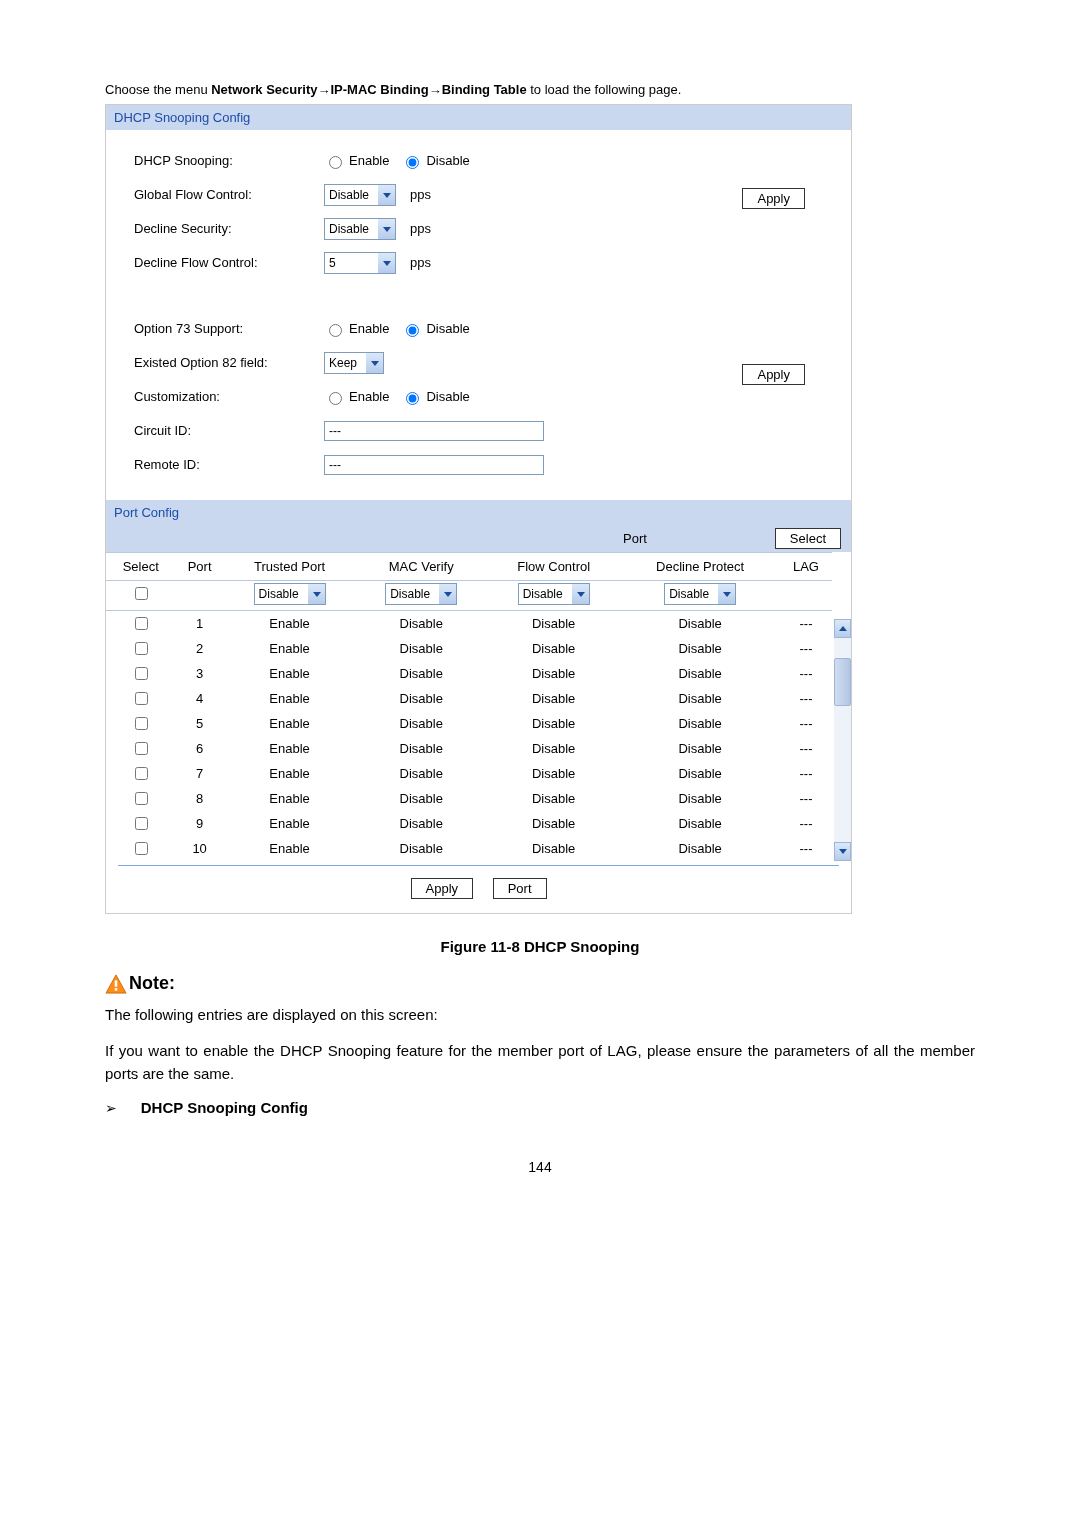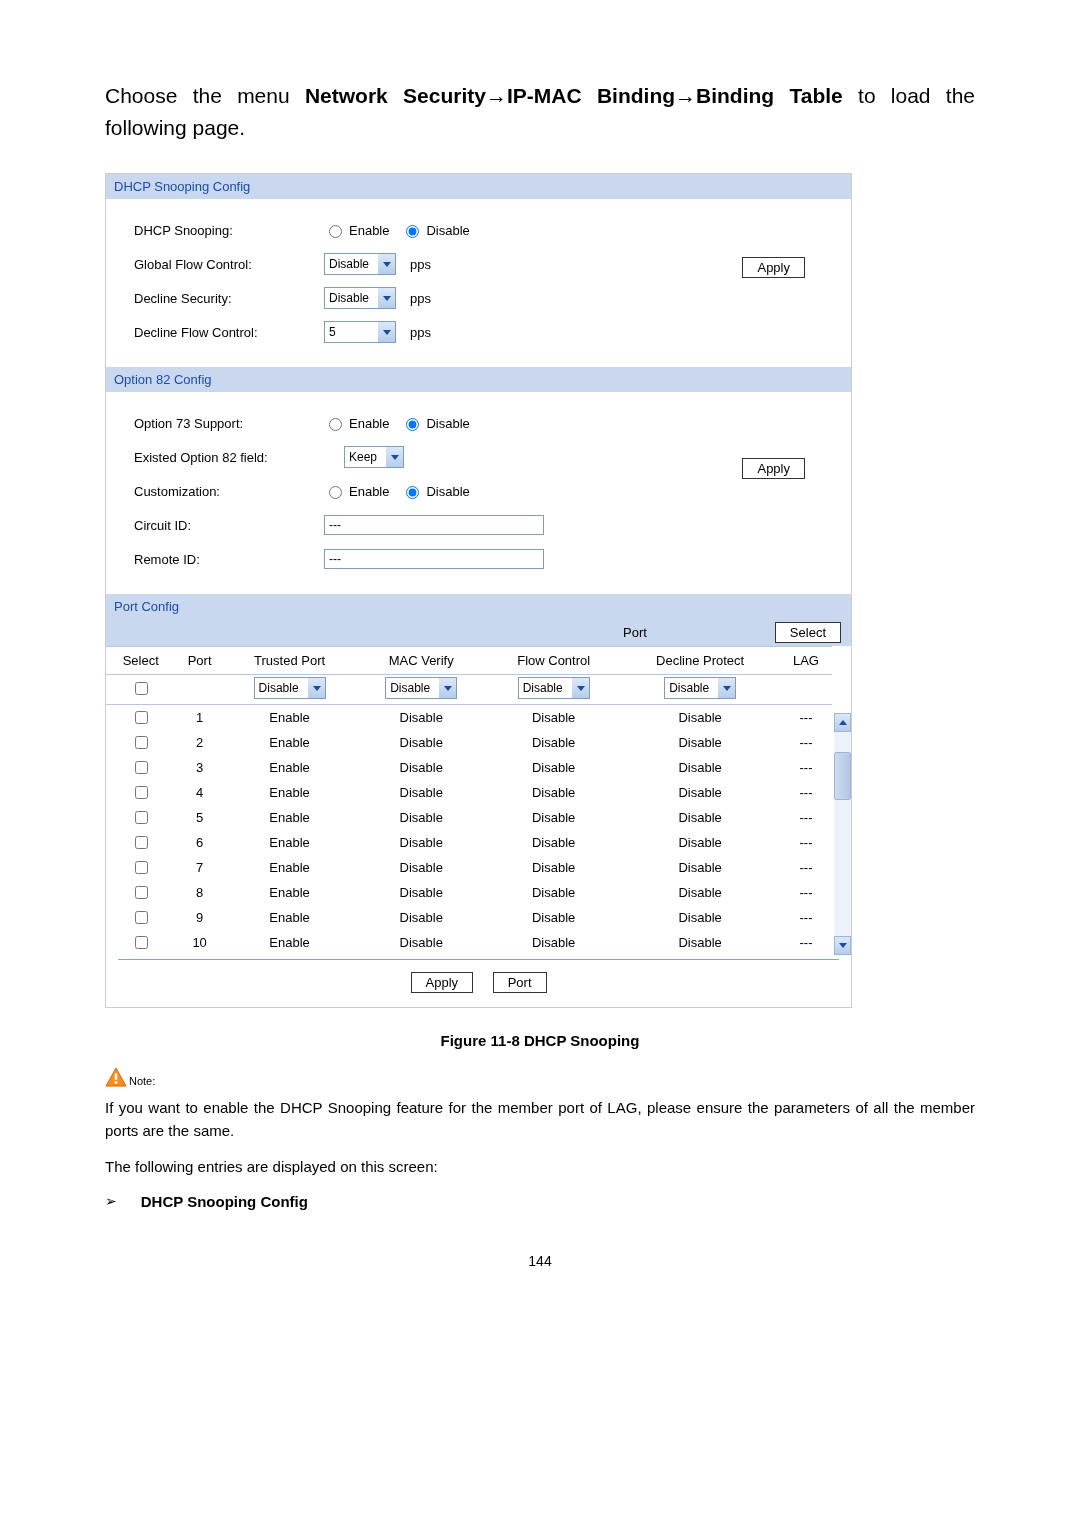--- a/index.html
+++ b/index.html
@@ -10,23 +10,23 @@
     color: #000;
     background: #fff;
   }
   .page {
     width: 1080px;
     box-sizing: border-box;
     padding: 80px 105px 40px 105px;
   }
   .intro {
     text-align: justify;
-    font-size: 21px;
+    font-size: 13px;
     line-height: 1.5;
-    margin-bottom: 30px;
+    margin-bottom: 4px;
   }
   .intro .bold { font-weight: bold; }
   .config-panel {
     border: 1px solid #ccc;
     width: 745px;
     margin-bottom: 24px;
     background: #fff;
   }
   .section-header {
     background: #c9d7ef;
@@ -169,21 +169,21 @@
   .section-sep { border-top: 1px solid #7ba8de; margin: 4px 12px 0 12px; }
   .bottom-btns { text-align: center; padding: 12px 0 14px 0; }
   .bottom-btns .apply-btn { margin: 0 8px; }
   .figcap {
     text-align: center;
     font-size: 15px;
     margin: 8px 0 18px 0;
     font-weight: bold;
   }
   .note-row { display: flex; align-items: flex-end; gap: 2px; margin-bottom: 10px; }
-  .note-label { font-weight: normal; font-size: 11px; }
+  .note-label { font-weight: bold; font-size: 18px; }
   .warn-icon {
     width: 22px; height: 20px;
   }
   .body-text {
     font-size: 15px;
     text-align: justify;
     line-height: 1.5;
     margin-bottom: 14px;
   }
   .arrow-list {
@@ -238,41 +238,40 @@
       </div>
       <div class="field-row">
         <div class="field-label">Decline Flow Control:</div>
         <div class="field-controls">
           <span class="select-wrap"><select class="win"><option>5</option></select></span>
           <span style="margin-left:8px;">pps</span>
         </div>
       </div>
     </div>
 
-    <div class="section-header">Option 82 Config</div>
     <div class="section-body">
       <button class="apply-btn apply-pos2">Apply</button>
 
       <div class="field-row">
         <div class="field-label">Option 73 Support:</div>
         <div class="field-controls radio-group">
           <label>
               <input type="radio" name="o82s" style="">
               <span>Enable</span>
             </label>
           <label>
               <input type="radio" name="o82s" checked="" style="">
               <span>Disable</span>
             </label>
         </div>
       </div>
       <div class="field-row">
         <div class="field-label">Existed Option 82 field:</div>
         <div class="field-controls">
-          <span class="select-wrap"><select class="win" style="min-width:60px;margin-left:20px;"><option>Keep</option></select></span>
+          <span class="select-wrap"><select class="win" style="min-width:60px;"><option>Keep</option></select></span>
         </div>
       </div>
       <div class="field-row">
         <div class="field-label">Customization:</div>
         <div class="field-controls radio-group">
           <label>
               <input type="radio" name="cst" style="">
               <span>Enable</span>
             </label>
           <label>
@@ -438,21 +437,21 @@
   <div class="figcap">Figure 11-8 DHCP Snooping</div>
 
   <div class="note-row">
     <svg class="warn-icon" viewBox="0 0 24 22">
       <polygon points="12,1 23,21 1,21" fill="#ff8c1a" stroke="#cc6600" stroke-width="1"></polygon>
       <rect x="10.6" y="7" width="2.8" height="7" fill="#fff"></rect>
       <rect x="10.6" y="15.5" width="2.8" height="2.8" fill="#fff"></rect>
     </svg>
     <span class="note-label">Note:</span>
   </div>
+  <div class="body-text">The following entries are displayed on this screen:</div>
   <div class="body-text">If you want to enable the DHCP Snooping feature for the member port of LAG, please ensure the parameters of all the member ports are the same.</div>
-  <div class="body-text">The following entries are displayed on this screen:</div>
   <div class="arrow-list">
     <span class="bullet">➢</span>
     <span style="font-weight:bold;">DHCP Snooping Config</span>
   </div>
 
   <div class="page-num">144</div>
 </div>
 
 </body></html>

